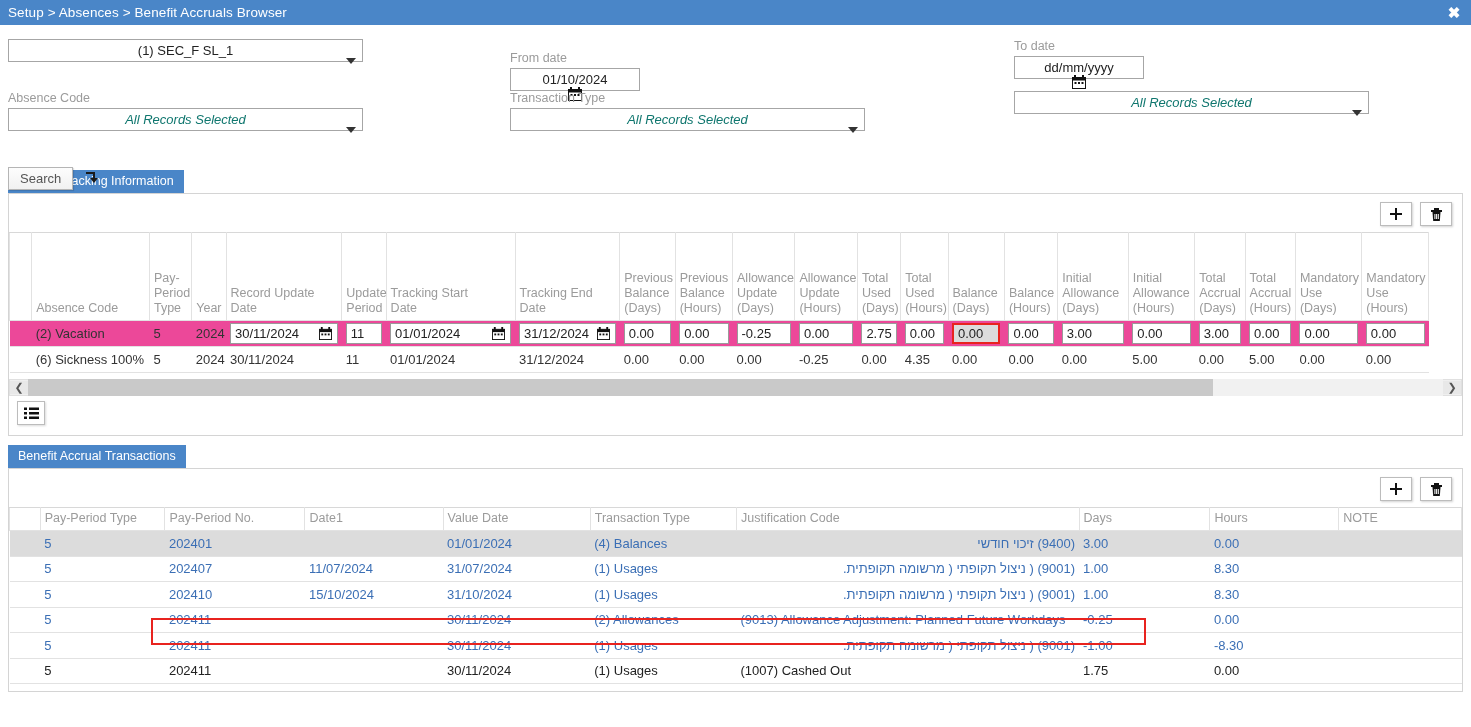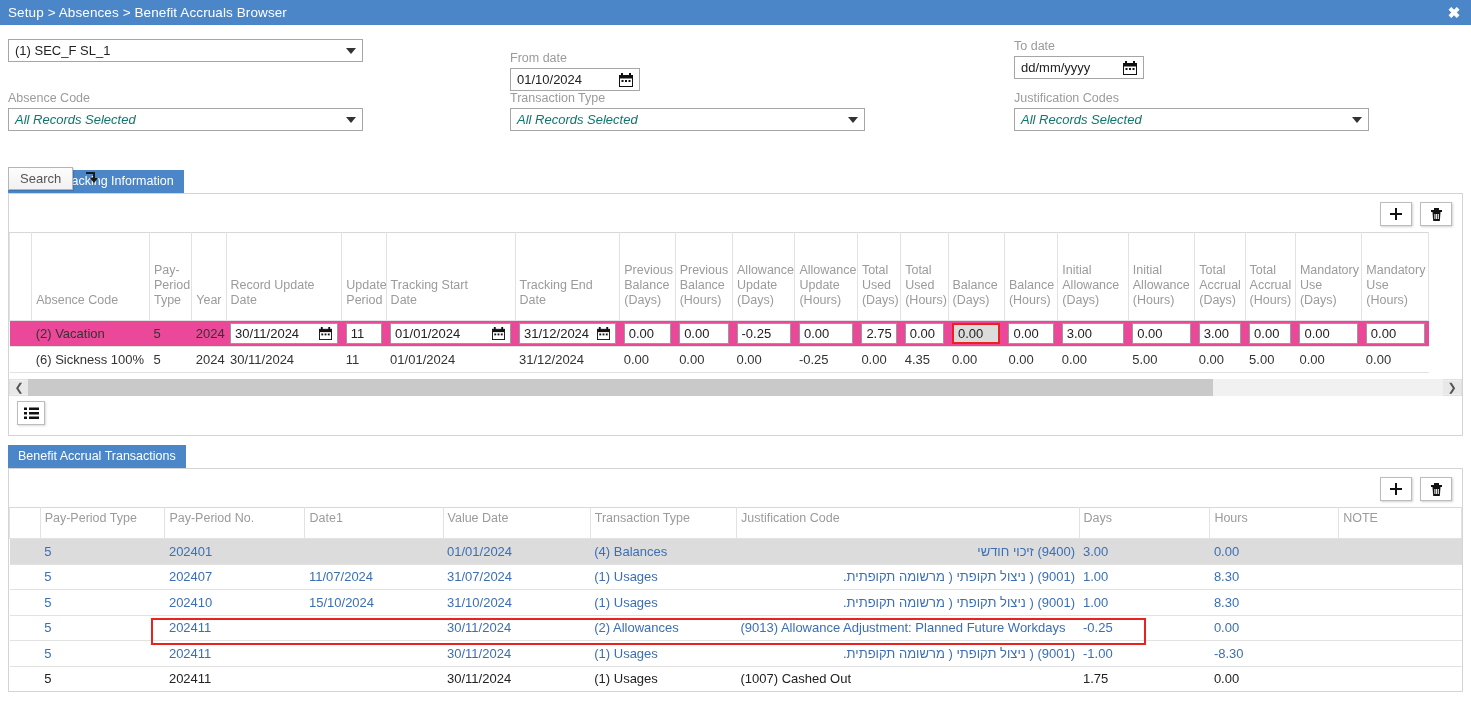--- a/index.html
+++ b/index.html
@@ -24,22 +24,22 @@
     width:34px; height:25px; display:flex; align-items:center; justify-content:center;
     font-size:15px; font-weight:bold; cursor:pointer; color:#fff;
   }
 
   
   .filters{ position:relative; height:145px; }
   .fgroup{ position:absolute; }
   .flabel{ color:#9b9b9b; font-size:12.5px; margin-bottom:3px; }
   .ftext{
     height:23px; border:1px solid #a6a6a6; background:#fff;
-    display:flex; align-items:center; padding:8px 6px;
-    font-size:13px; color:#222;
+    display:flex; align-items:center; padding:3px 6px;
+    font-size:13px; color:#222;flex-direction:column;
   }
   .ftext.wide{ width:355px; }
   .ftext.date{ width:130px; justify-content:space-between; }
   .ph{ color:#0f766e; font-style:italic; }
   .caret{
     width:0;height:0;border-left:5px solid transparent;border-right:5px solid transparent;
     border-top:6px solid #333; margin-left:auto;
   }
   .cal-icon{ width:14px;height:14px; position:relative; }
   .cal-icon svg{ display:block; }
@@ -72,21 +72,21 @@
     display:flex;align-items:center;justify-content:center;cursor:pointer;
     box-shadow:1px 1px 2px rgba(0,0,0,.18);
   }
   .tbtn svg{display:block;}
 
   
   table.grid{ border-collapse:collapse; width:100%; table-layout:fixed; }
   table.grid th{
     font-weight:normal; color:#9b9b9b; font-size:12.5px;
     border:1px solid #e2e2e2; border-top:1px solid #d8d8d8;
-    vertical-align:bottom; text-align:left; padding:3px 4px 12px 4px;
+    vertical-align:bottom; text-align:left; padding:3px 4px 4px 4px;
     line-height:15px; background:#fff;
   }
   table.grid td{
     border-bottom:1px solid #e2e2e2; padding:0 4px; height:26px;
     font-size:13px; color:#333; white-space:nowrap; overflow:hidden;
   }
 
   
   #annual-grid { width:1420px; }
   #annual-grid th{ height:88px; }
@@ -187,21 +187,20 @@
             <rect x="10" y="0" width="2" height="3" fill="#111"></rect>
             <rect x="2.5" y="7" width="2" height="2" fill="#111"></rect>
             <rect x="6" y="7" width="2" height="2" fill="#111"></rect>
             <rect x="9.5" y="7" width="2" height="2" fill="#111"></rect>
           </svg>
       </span>
     </div>
   </div>
 
   <div class="fgroup" style="left:1014px; top:66px;">
-    <div class="flabel">Justification Codes</div>
     <div class="ftext wide">
       <span class="ph">All Records Selected</span>
       <span class="caret"></span>
     </div>
   </div>
 
   <div class="search-row">
     <button class="search-btn">Search</button>
     <span class="arrow-icon">
       <svg width="17" height="17" viewBox="0 0 17 17">

